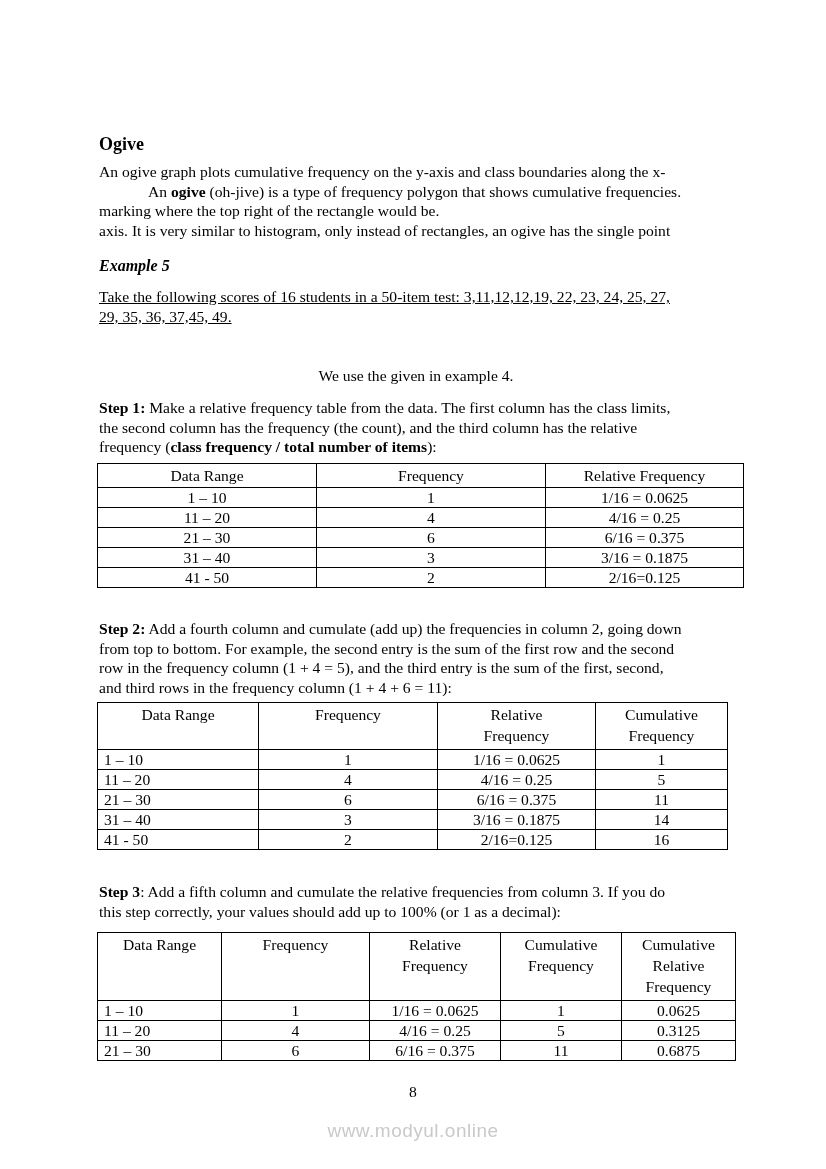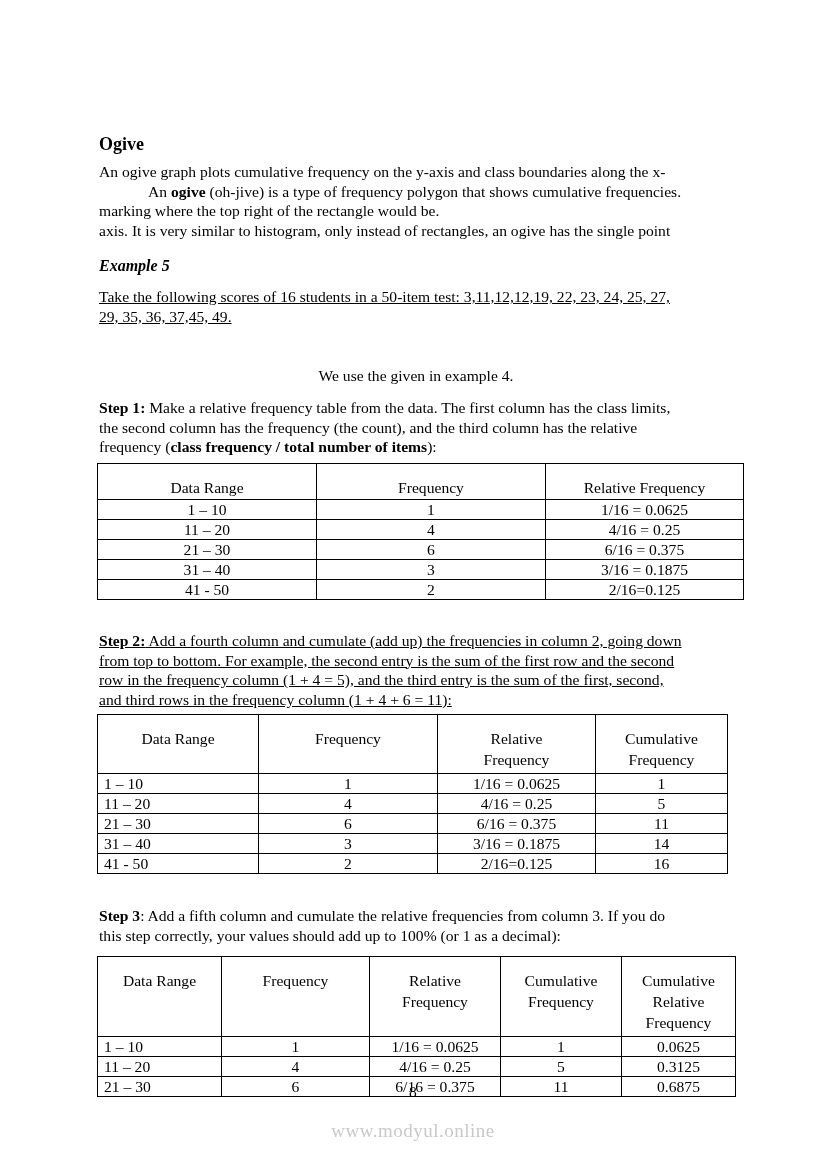--- a/index.html
+++ b/index.html
@@ -35,21 +35,21 @@
     margin-top: 16px;
     font-size: 16px;
     font-weight: bold;
     font-style: italic;
     line-height: 20px;
   }
   .mt-intro   { margin-top: 7px; }
   .mt-scores  { margin-top: 11px; text-decoration: underline; }
   .mt-note    { margin-top: 39px; text-align: center; }
   .mt-step1   { margin-top: 13px; }
-  .mt-step2   { margin-top: 31px; text-decoration: underline; }
+  .mt-step2   { margin-top: 31px; }
   .mt-step3   { margin-top: 32px; }
 
   table {
     border-collapse: collapse;
     table-layout: fixed;
     margin-left: -2px;
   }
   .t1 { width: 646px; margin-top: 6px; }
   .t2 { width: 630px; margin-top: 5px; }
   .t3 { width: 638px; margin-top: 10px; }
@@ -58,21 +58,21 @@
     font-weight: normal;
     font-size: 15.6px;
     padding: 0;
     overflow: hidden;
   }
   th {
     text-align: center;
     vertical-align: top;
     white-space: pre-line;
     line-height: 21px;
-    padding-top: 13px;
+    padding-top: 1px;
   }
   .t1 th { height: 22px; }
   .t2 th { height: 45px; }
   .t3 th { height: 66px; }
   td {
     height: 19px;
     line-height: 19px;
     text-align: center;
     vertical-align: middle;
   }
@@ -87,21 +87,21 @@
     width: 826px;
     text-align: center;
     font-size: 15.6px;
   }
   .watermark {
     position: absolute;
     top: 1120px;
     left: 0;
     width: 826px;
     text-align: center;
-    font-family: Liberation Serif, serif;
+    font-family: Liberation Sans, sans-serif;
     font-size: 19px;
     letter-spacing: 0.5px;
     color: #c9c9c9;
   }
 </style>
 </head>
 <body>
 
 <div class="page">
   <div class="content">

